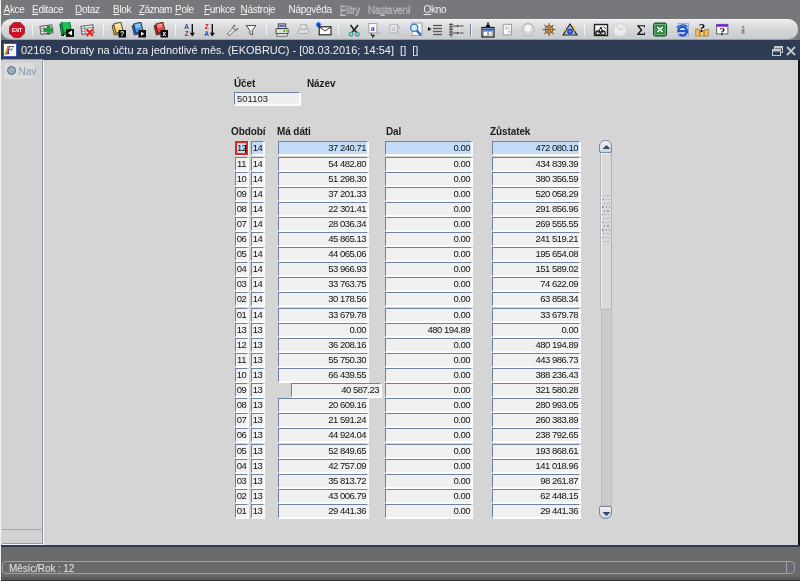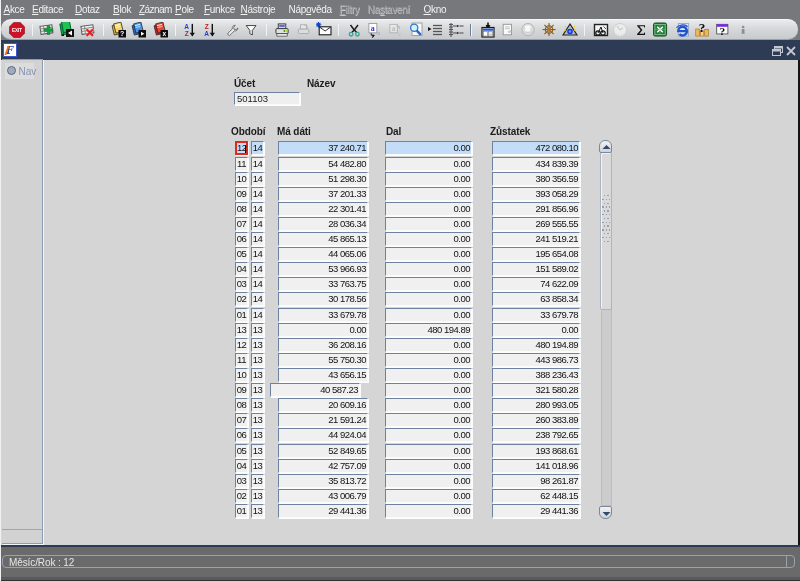--- a/index.html
+++ b/index.html
@@ -309,20 +309,21 @@
 <svg class="ic" style="left:738.5px" width="10" height="16" viewBox="0 0 16 16">
       <circle cx="5" cy="3.2" r="2.1" fill="#8a8f96"></circle>
       <path d="M2.8 6.3h4.4v6c1.2.8 1.2 1.7-2.2 1.7s-3.4-.9-2.2-1.7z" fill="#8a8f96"></path>
     </svg>
 </div>
 <div id="titlebar">
 <div id="ticon">
       <span>F</span>
       <i></i>
     </div>
+<div class="txt">02169 - Obraty na účtu za jednotlivé měs. (EKOBRUC) - [08.03.2016; 14:54]  []  []</div>
 <svg class="wbtn" style="left:772px" width="11" height="10" viewBox="0 0 11 10">
       <rect x="2.5" y="0.5" width="8" height="6" fill="none" stroke="#c2c8d2"></rect>
       <rect x="2.5" y="0.5" width="8" height="2" fill="#c2c8d2"></rect>
       <rect x="0.5" y="3.5" width="8" height="6" fill="#2d3b54" stroke="#c2c8d2"></rect>
       <rect x="0.5" y="3.5" width="8" height="2" fill="#c2c8d2"></rect>
     </svg>
 <svg class="wbtn" style="left:786px" width="10" height="10" viewBox="0 0 10 10">
       <path d="M1 1l8 8M9 1l-8 8" stroke="#c2c8d2" stroke-width="1.8"></path>
     </svg>
 </div>
@@ -356,21 +357,21 @@
 <div class="cf" style="left:492px;top:157px;width:88px">434 839.39</div>
 <div class="cb" style="left:235px;top:172px;width:13px">10</div>
 <div class="cb" style="left:251px;top:172px;width:13px">14</div>
 <div class="cf" style="left:278px;top:172px;width:90px">51 298.30</div>
 <div class="cf" style="left:385px;top:172px;width:87px">0.00</div>
 <div class="cf" style="left:492px;top:172px;width:88px">380 356.59</div>
 <div class="cb" style="left:235px;top:187px;width:13px">09</div>
 <div class="cb" style="left:251px;top:187px;width:13px">14</div>
 <div class="cf" style="left:278px;top:187px;width:90px">37 201.33</div>
 <div class="cf" style="left:385px;top:187px;width:87px">0.00</div>
-<div class="cf" style="left:492px;top:187px;width:88px">393 058.29</div>
+<div class="cf" style="left:492px;top:187px;width:88px">520 058.29</div>
 <div class="cb" style="left:235px;top:202px;width:13px">08</div>
 <div class="cb" style="left:251px;top:202px;width:13px">14</div>
 <div class="cf" style="left:278px;top:202px;width:90px">22 301.41</div>
 <div class="cf" style="left:385px;top:202px;width:87px">0.00</div>
 <div class="cf" style="left:492px;top:202px;width:88px">291 856.96</div>
 <div class="cb" style="left:235px;top:217px;width:13px">07</div>
 <div class="cb" style="left:251px;top:217px;width:13px">14</div>
 <div class="cf" style="left:278px;top:217px;width:90px">28 036.34</div>
 <div class="cf" style="left:385px;top:217px;width:87px">0.00</div>
 <div class="cf" style="left:492px;top:217px;width:88px">269 555.55</div>
@@ -414,26 +415,26 @@
 <div class="cf" style="left:278px;top:338px;width:90px">36 208.16</div>
 <div class="cf" style="left:385px;top:338px;width:87px">0.00</div>
 <div class="cf" style="left:492px;top:338px;width:88px">480 194.89</div>
 <div class="cb" style="left:235px;top:353px;width:13px">11</div>
 <div class="cb" style="left:251px;top:353px;width:13px">13</div>
 <div class="cf" style="left:278px;top:353px;width:90px">55 750.30</div>
 <div class="cf" style="left:385px;top:353px;width:87px">0.00</div>
 <div class="cf" style="left:492px;top:353px;width:88px">443 986.73</div>
 <div class="cb" style="left:235px;top:368px;width:13px">10</div>
 <div class="cb" style="left:251px;top:368px;width:13px">13</div>
-<div class="cf" style="left:278px;top:368px;width:90px">43 656.15</div>
+<div class="cf" style="left:278px;top:368px;width:90px">66 439.55</div>
 <div class="cf" style="left:385px;top:368px;width:87px">0.00</div>
 <div class="cf" style="left:492px;top:368px;width:88px">388 236.43</div>
 <div class="cb" style="left:235px;top:383px;width:13px">09</div>
 <div class="cb" style="left:251px;top:383px;width:13px">13</div>
-<div class="cf" style="left:270px;top:383px;width:90px">40 587.23</div>
+<div class="cf" style="left:291px;top:383px;width:90px">40 587.23</div>
 <div class="cf" style="left:385px;top:383px;width:87px">0.00</div>
 <div class="cf" style="left:492px;top:383px;width:88px">321 580.28</div>
 <div class="cb" style="left:235px;top:398px;width:13px">08</div>
 <div class="cb" style="left:251px;top:398px;width:13px">13</div>
 <div class="cf" style="left:278px;top:398px;width:90px">20 609.16</div>
 <div class="cf" style="left:385px;top:398px;width:87px">0.00</div>
 <div class="cf" style="left:492px;top:398px;width:88px">280 993.05</div>
 <div class="cb" style="left:235px;top:413px;width:13px">07</div>
 <div class="cb" style="left:251px;top:413px;width:13px">13</div>
 <div class="cf" style="left:278px;top:413px;width:90px">21 591.24</div>
@@ -508,19 +509,19 @@
         <path d="M5.5 2L9.5 6h-8z" fill="#2d4a75"></path>
       </svg>
     </div>
 <div class="sbtn" style="top:506px;border-radius:2px 2px 6px 6px">
       <svg width="11" height="9" viewBox="0 0 11 9">
         <path d="M5.5 7L1.5 3h8z" fill="#2d4a75"></path>
       </svg>
     </div>
 </div>
 <div id="statusarea">
-<div class="srow" style="top:8px">
+<div class="srow" style="top:14px">
   <div class="stxt" style="left:6px">Měsíc/Rok : 12</div>
   <div class="cell-line" style="left:783px"></div>
 </div>
 </div>
 <div id="winbottom"></div>
 <div id="leftedge"></div>
 
 </body></html>

